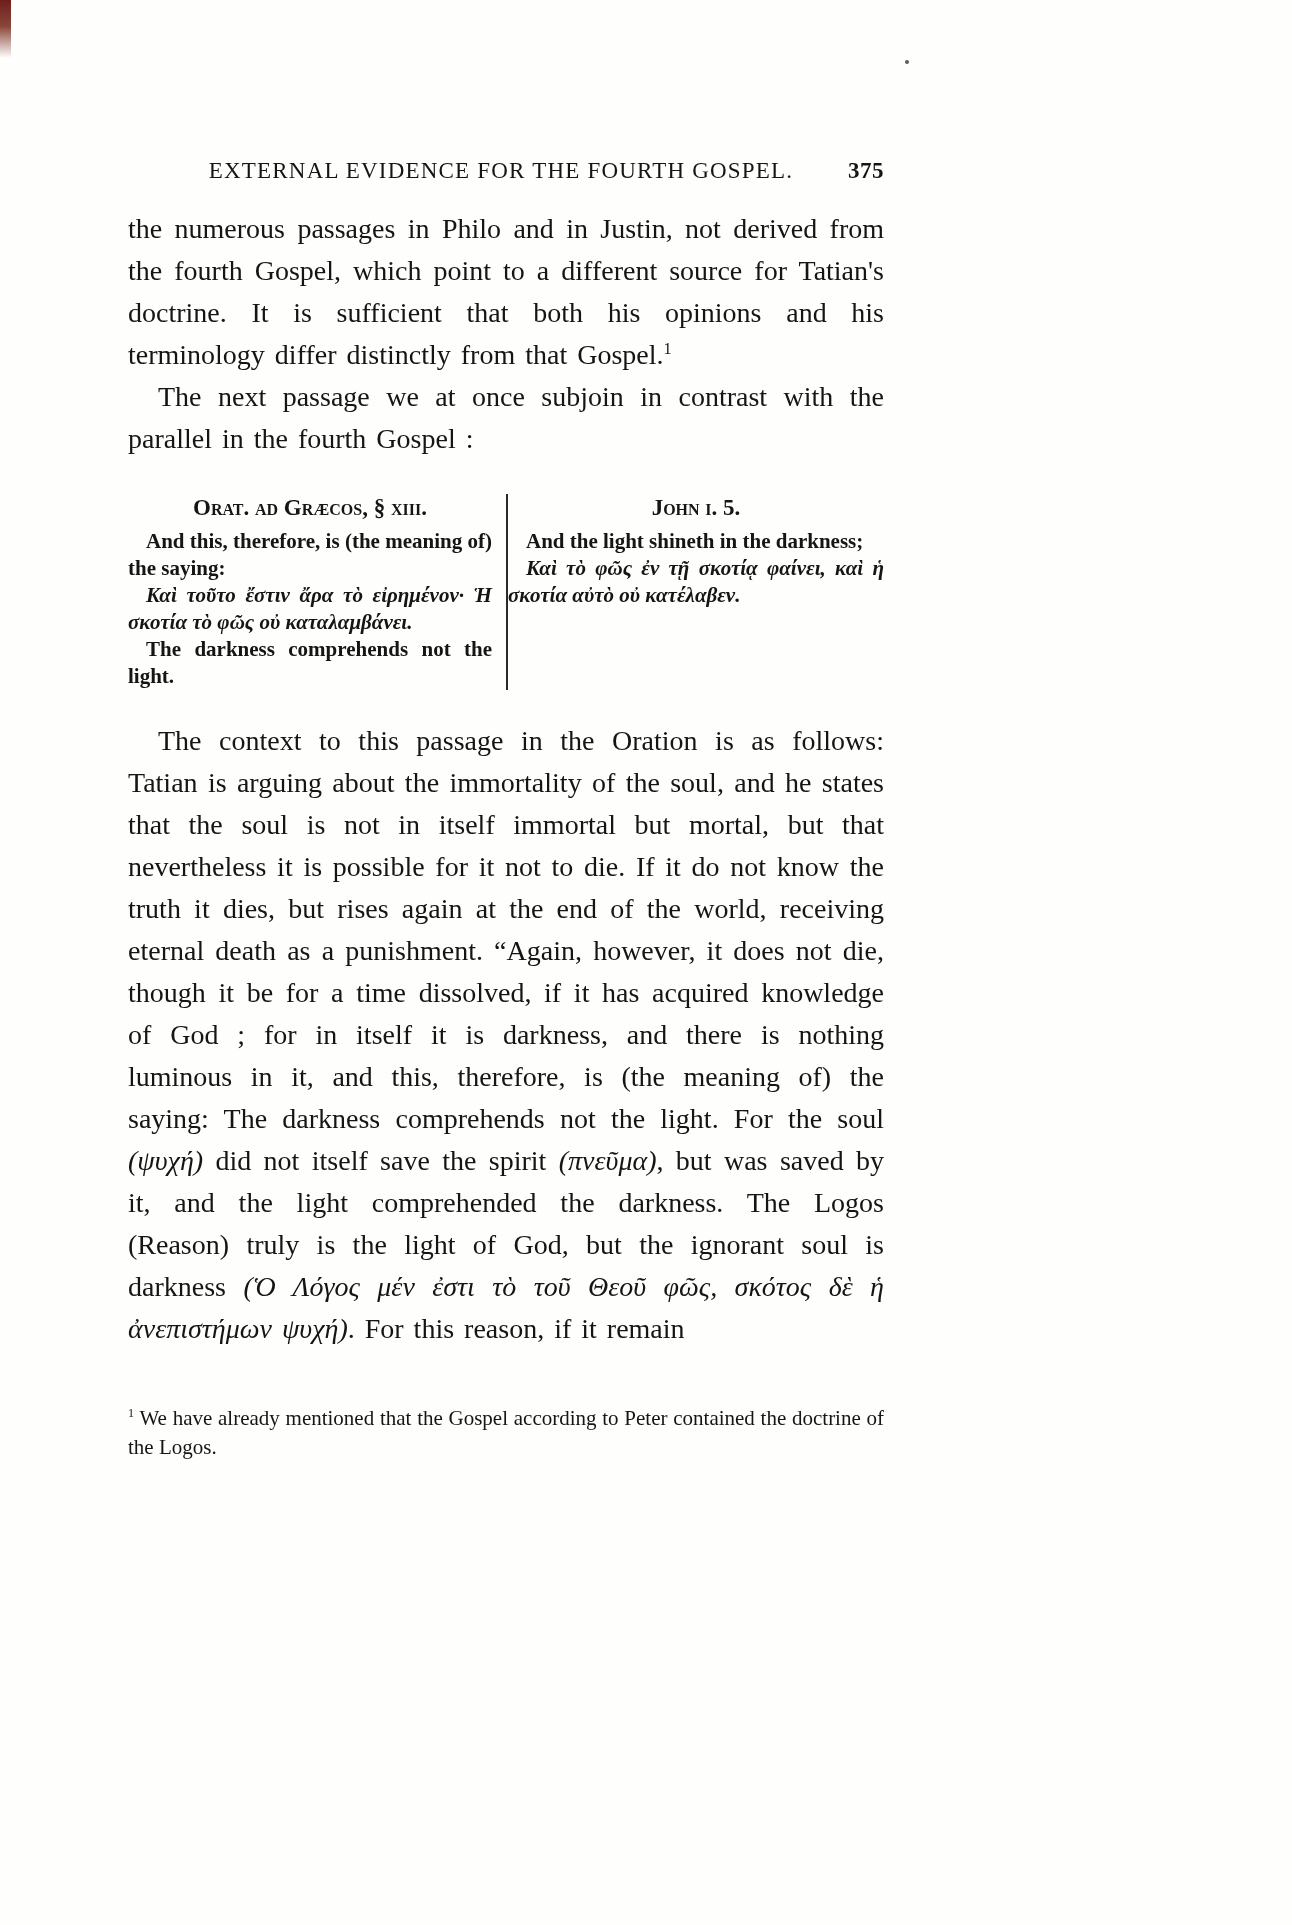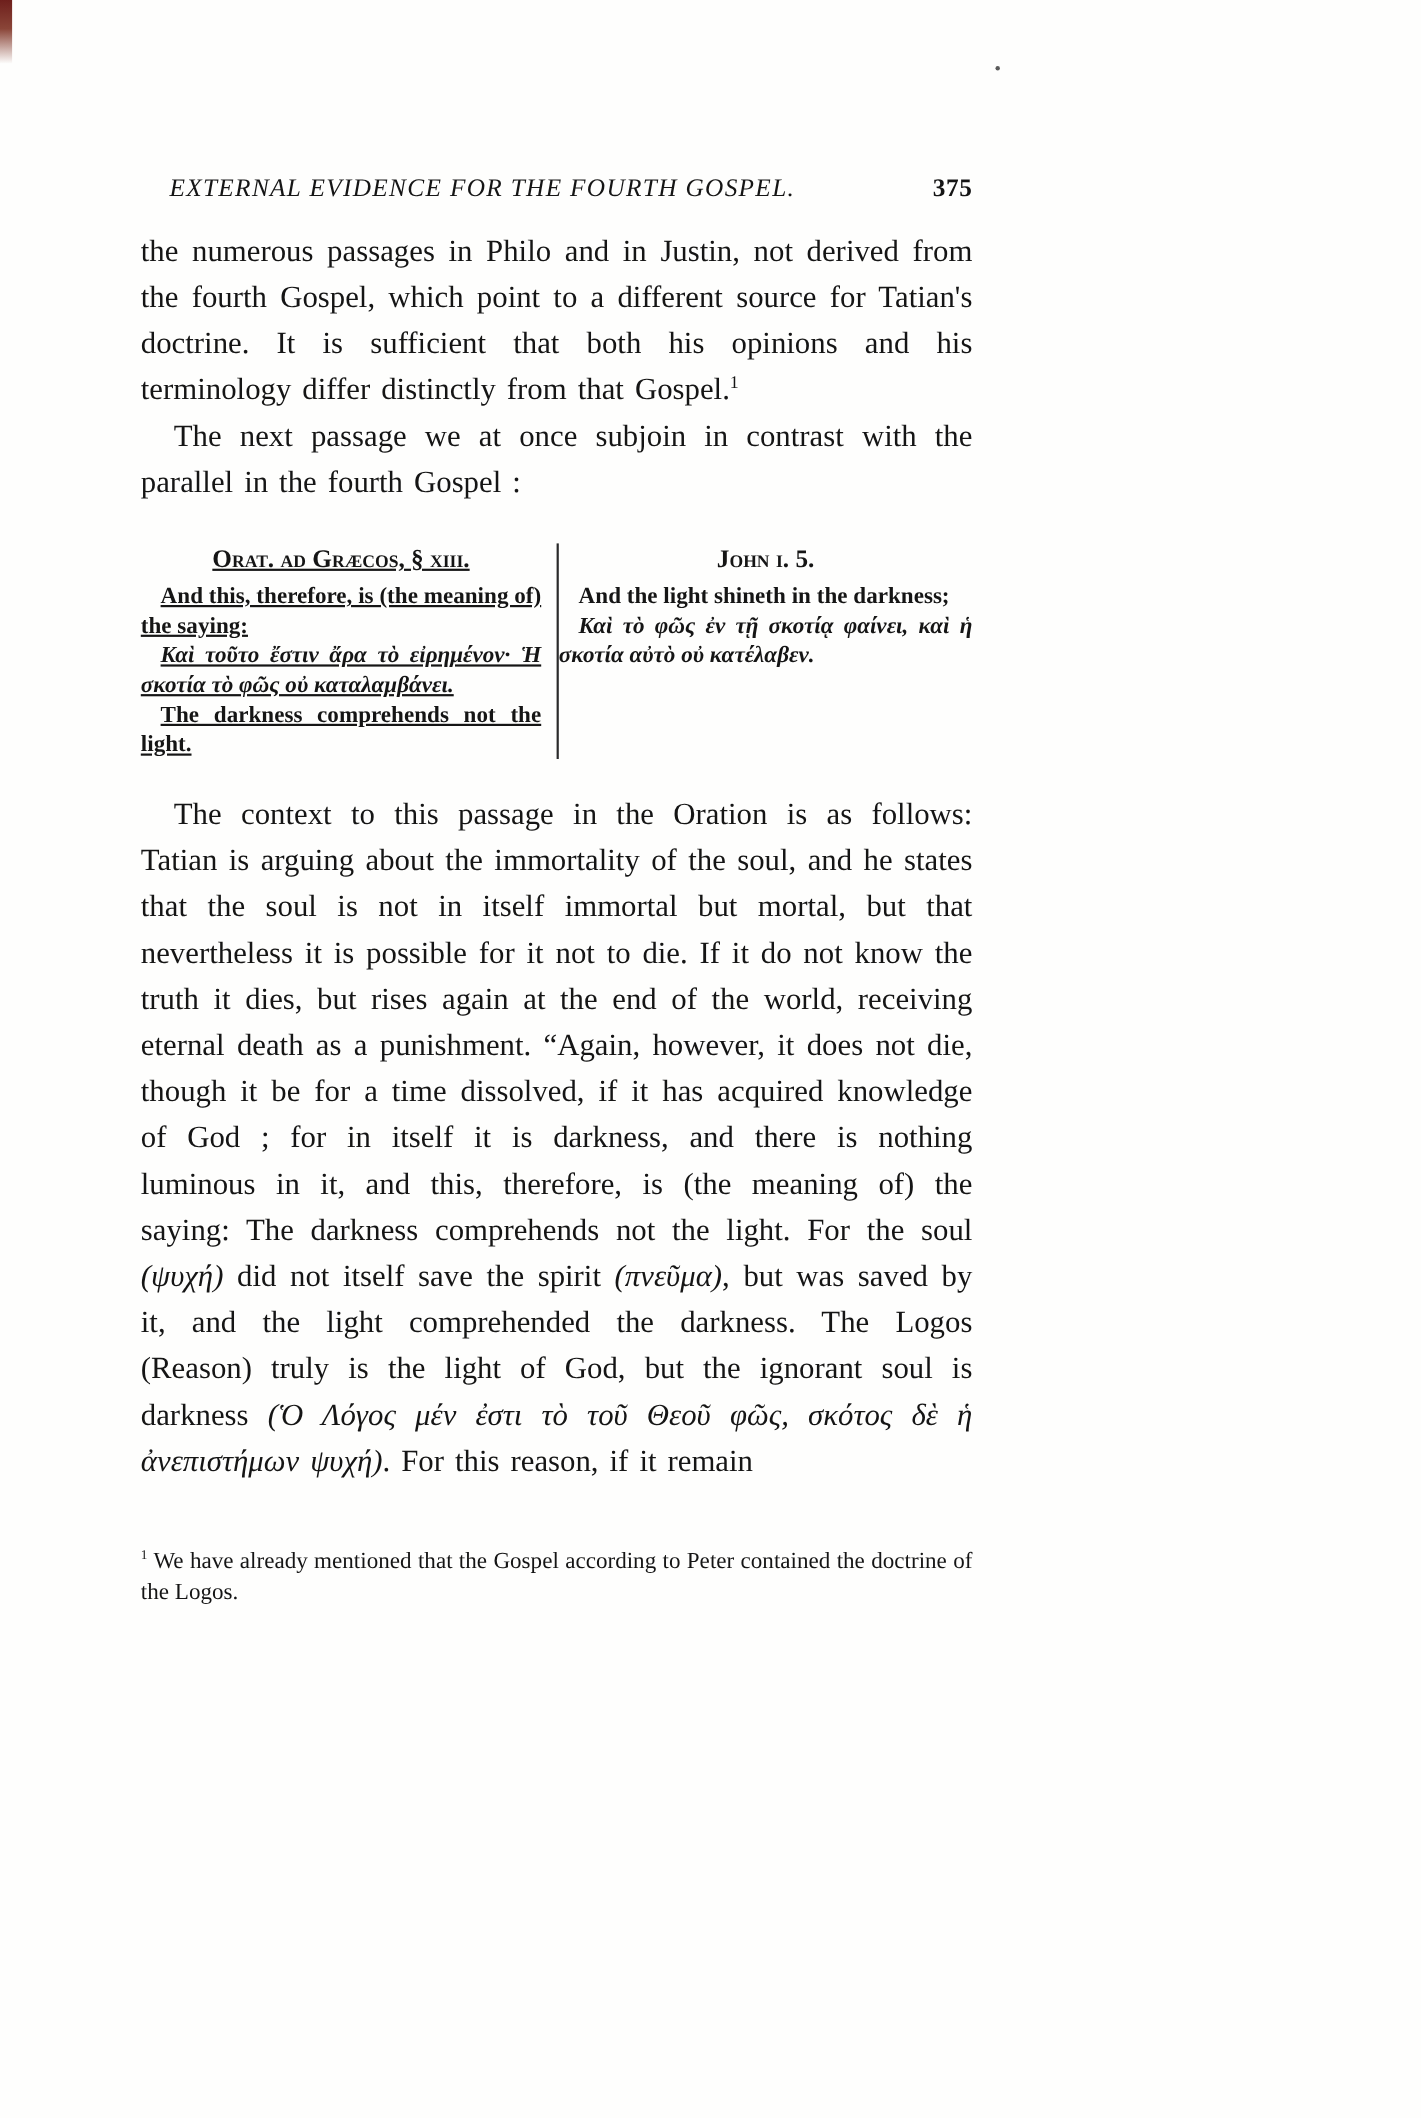--- a/index.html
+++ b/index.html
@@ -28,34 +28,34 @@
   }
   .text-block {
     position: absolute; left: 128px; top: 158px; width: 756px;
   }
   .running-header {
     display: flex; align-items: baseline;
     font-size: 23px; letter-spacing: 1.2px;
     margin-bottom: 24px;
     white-space: nowrap;
   }
-  .running-header .title { flex: 1; text-align: left; padding-left: 26px; font-style: italic; }
+  .running-header .title { flex: 1; text-align: center; padding-left: 26px; }
   .running-header .pageno { letter-spacing: 0.5px; font-weight: bold; }
   .para {
     font-size: 28px; line-height: 42px;
     text-align: justify; word-spacing: 3px;
     margin: 0;
   }
   .indent { text-indent: 30px; }
   .comparison {
     display: flex; align-items: stretch;
     margin: 34px 0 30px 0;
   }
   .col { width: 50%; box-sizing: border-box; }
-  .col-left  { padding-right: 14px; text-decoration: underline; }
+  .col-left  { padding-right: 14px; }
   .col-right { border-left: 2px solid #2a2a2a; }
   .col-header {
     text-align: center;
     font-variant: small-caps;
     font-weight: 600;
     font-size: 23px; line-height: 28px;
     margin: 0 0 6px 0;
   }
   .small-para {
     font-size: 21px; line-height: 27px;

